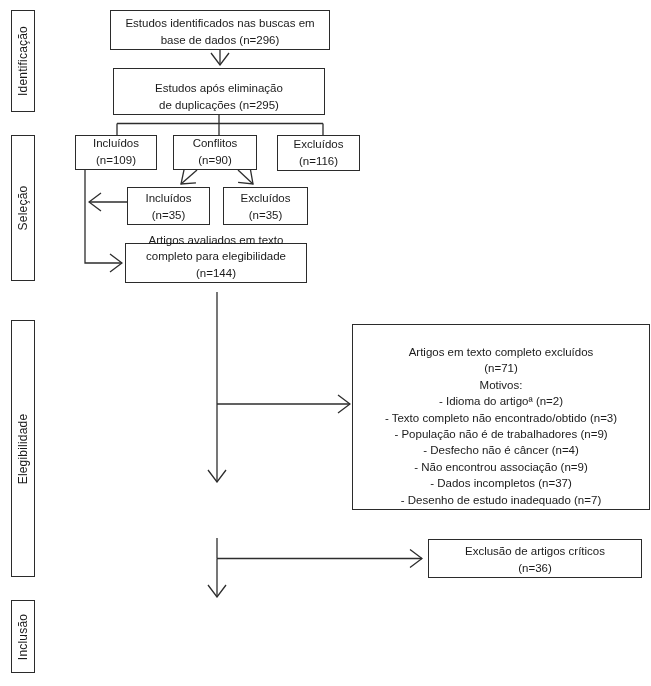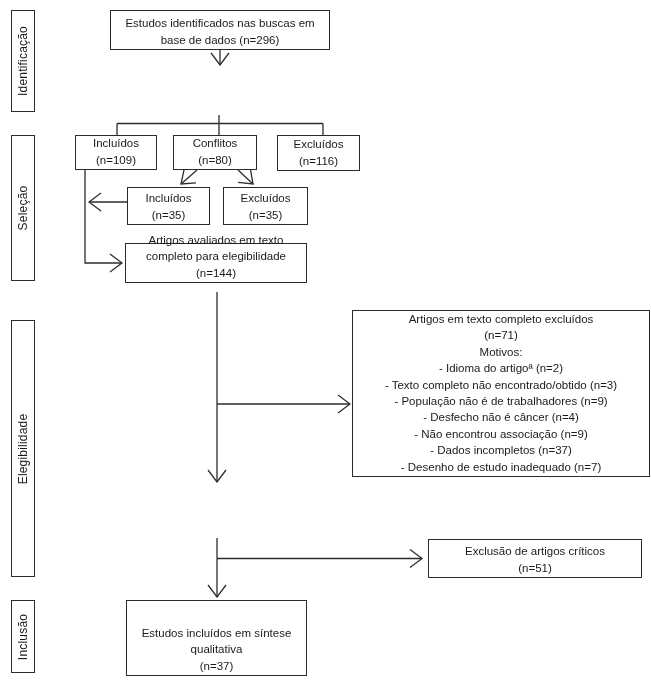--- a/index.html
+++ b/index.html
@@ -77,29 +77,33 @@
   </div>
   <div class="stage" style="left:11px;top:600px;height:73px">
     <span>Inclusão</span>
   </div>
 
   <div class="bx" style="left:110px;top:10px;width:220px;height:40px">
     <span>Estudos identificados nas buscas em
 base de dados (n=296)</span>
   </div>
 
+  <div class="bx" style="left:113px;top:68px;width:212px;height:47px">
+    <span>Estudos após eliminação
+de duplicações (n=295)</span>
+  </div>
 
   <div class="bx" style="left:75px;top:135px;width:82px;height:35px">
     <span>Incluídos
 (n=109)</span>
   </div>
 
   <div class="bx" style="left:173px;top:135px;width:84px;height:35px">
     <span>Conflitos
-(n=80)</span>
+(n=90)</span>
   </div>
 
   <div class="bx" style="left:277px;top:135px;width:83px;height:36px">
     <span>Excluídos
 (n=116)</span>
   </div>
 
   <div class="bx" style="left:127px;top:187px;width:83px;height:38px">
     <span>Incluídos
 (n=35)</span>
@@ -109,38 +113,33 @@
     <span>Excluídos
 (n=35)</span>
   </div>
 
   <div class="bx" style="left:125px;top:243px;width:182px;height:40px">
     <span>Artigos avaliados em texto
 completo para elegibilidade
 (n=144)</span>
   </div>
 
-  <div class="bx" style="left:352px;top:310px;width:298px;height:167px">
+  <div class="bx" style="left:352px;top:324px;width:298px;height:186px">
     <span>Artigos em texto completo excluídos
 (n=71)
 Motivos:
 - Idioma do artigoª (n=2)
 - Texto completo não encontrado/obtido (n=3)
 - População não é de trabalhadores (n=9)
 - Desfecho não é câncer (n=4)
 - Não encontrou associação (n=9)
 - Dados incompletos (n=37)
 - Desenho de estudo inadequado (n=7)</span>
   </div>
 
 
   <div class="bx" style="left:428px;top:539px;width:214px;height:39px">
     <span>Exclusão de artigos críticos
-(n=51)</span>
+(n=36)</span>
   </div>
 
-  <div class="bx" style="left:126px;top:600px;width:181px;height:76px">
-    <span>Estudos incluídos em síntese
-qualitativa
-(n=37)</span>
-  </div>
 
 </div>
 
 </body></html>

